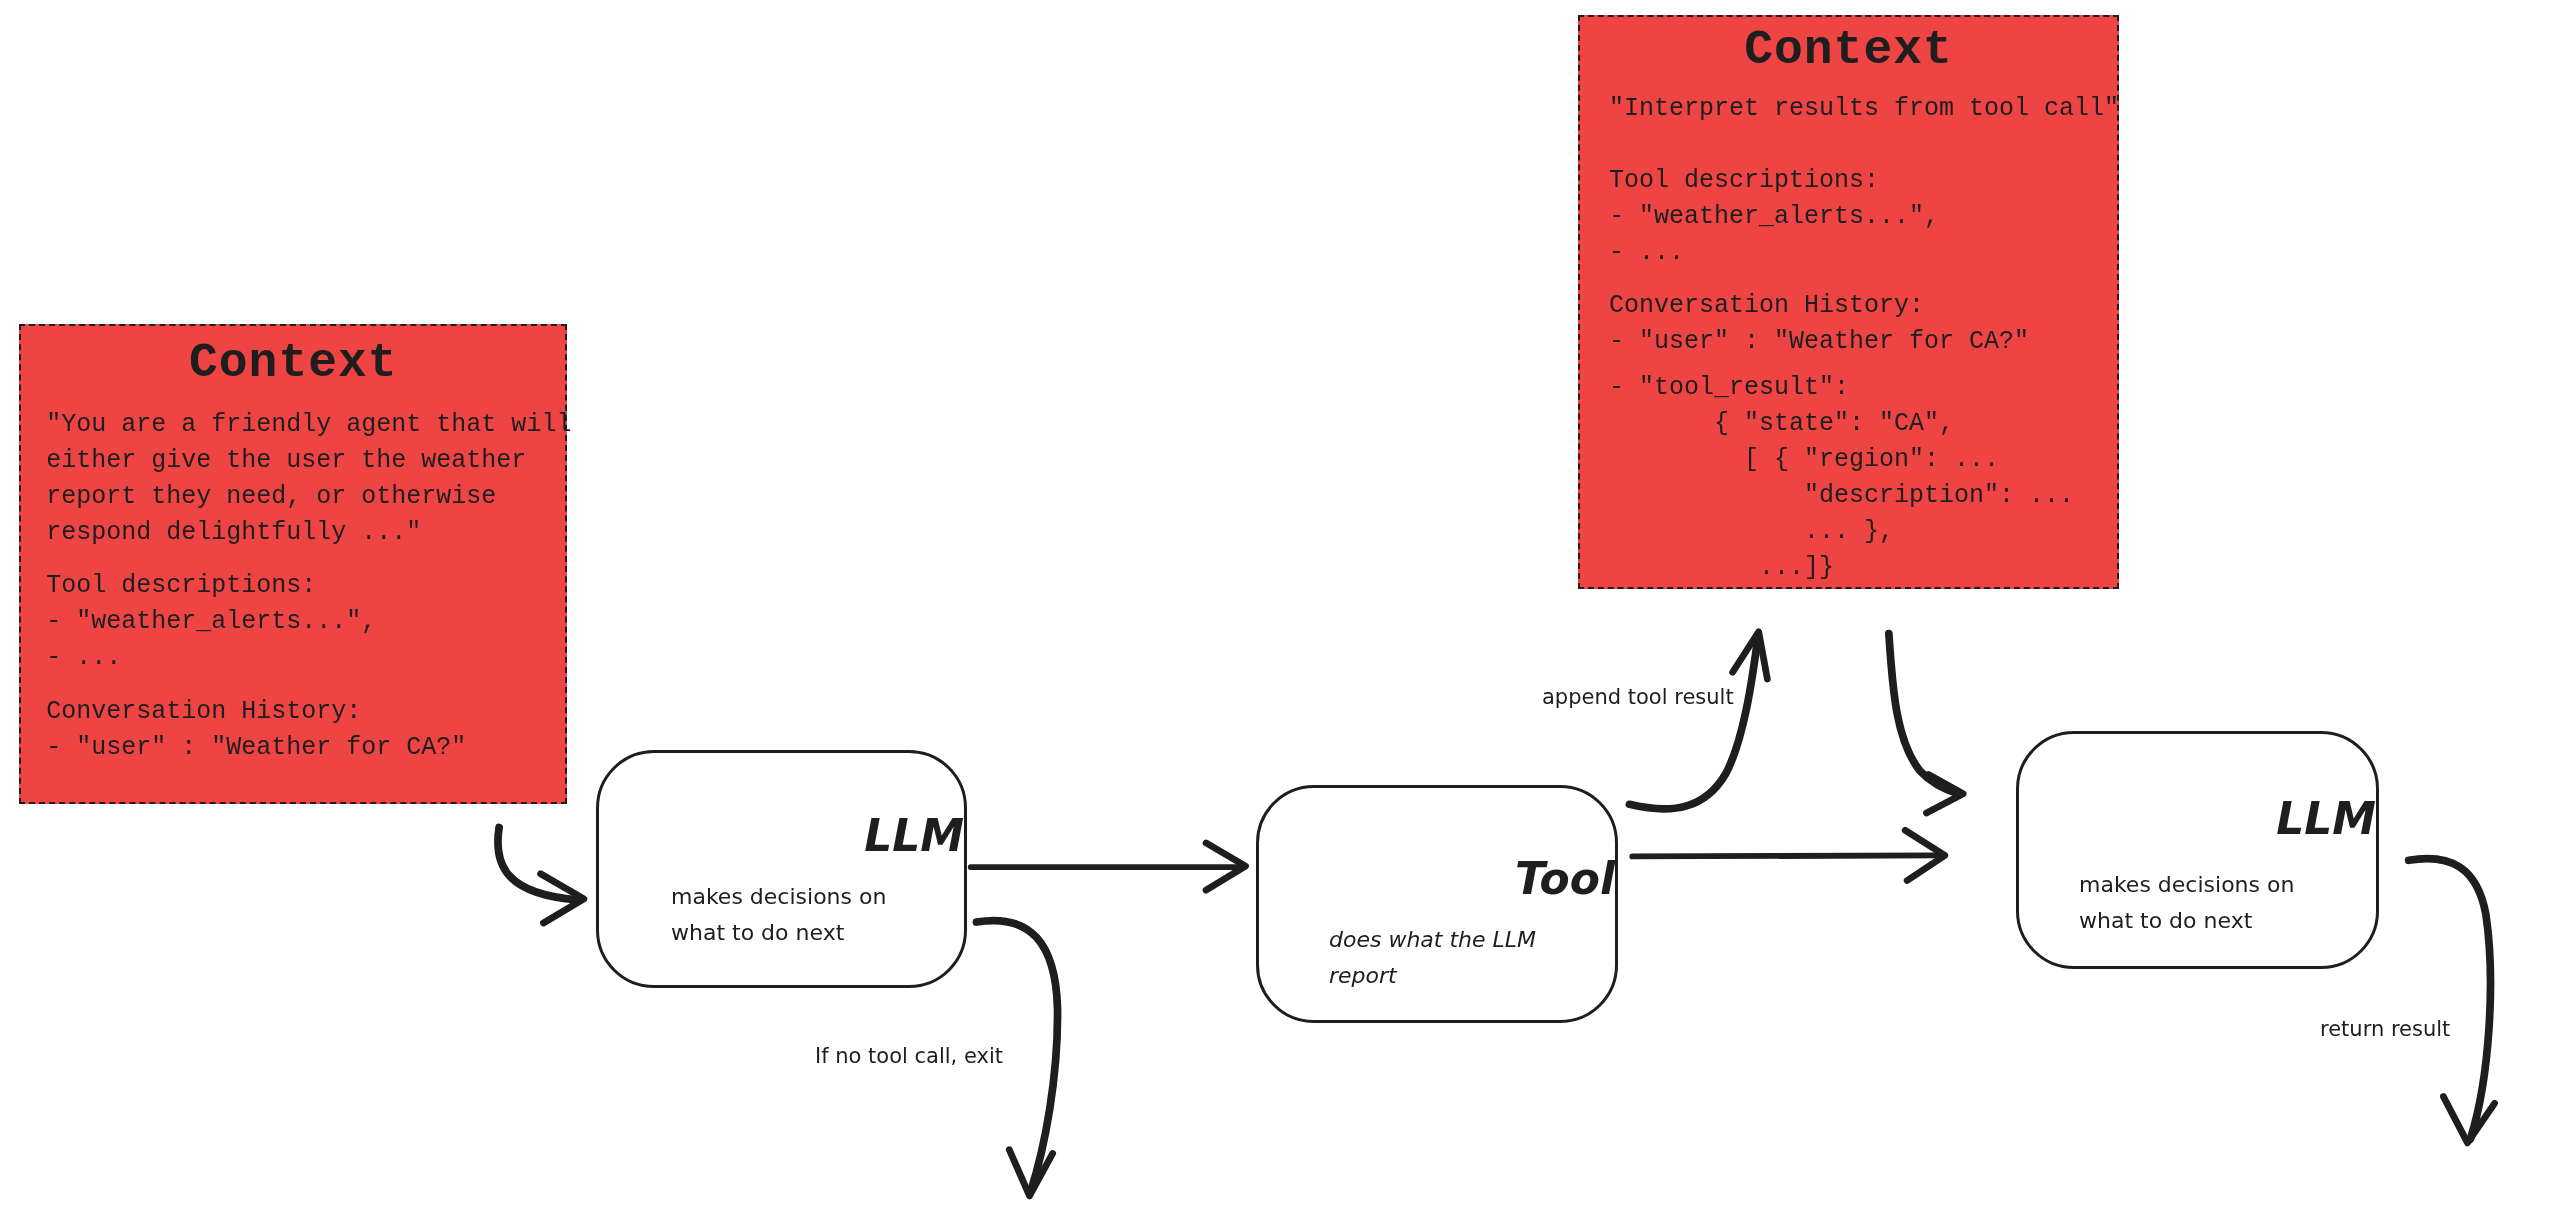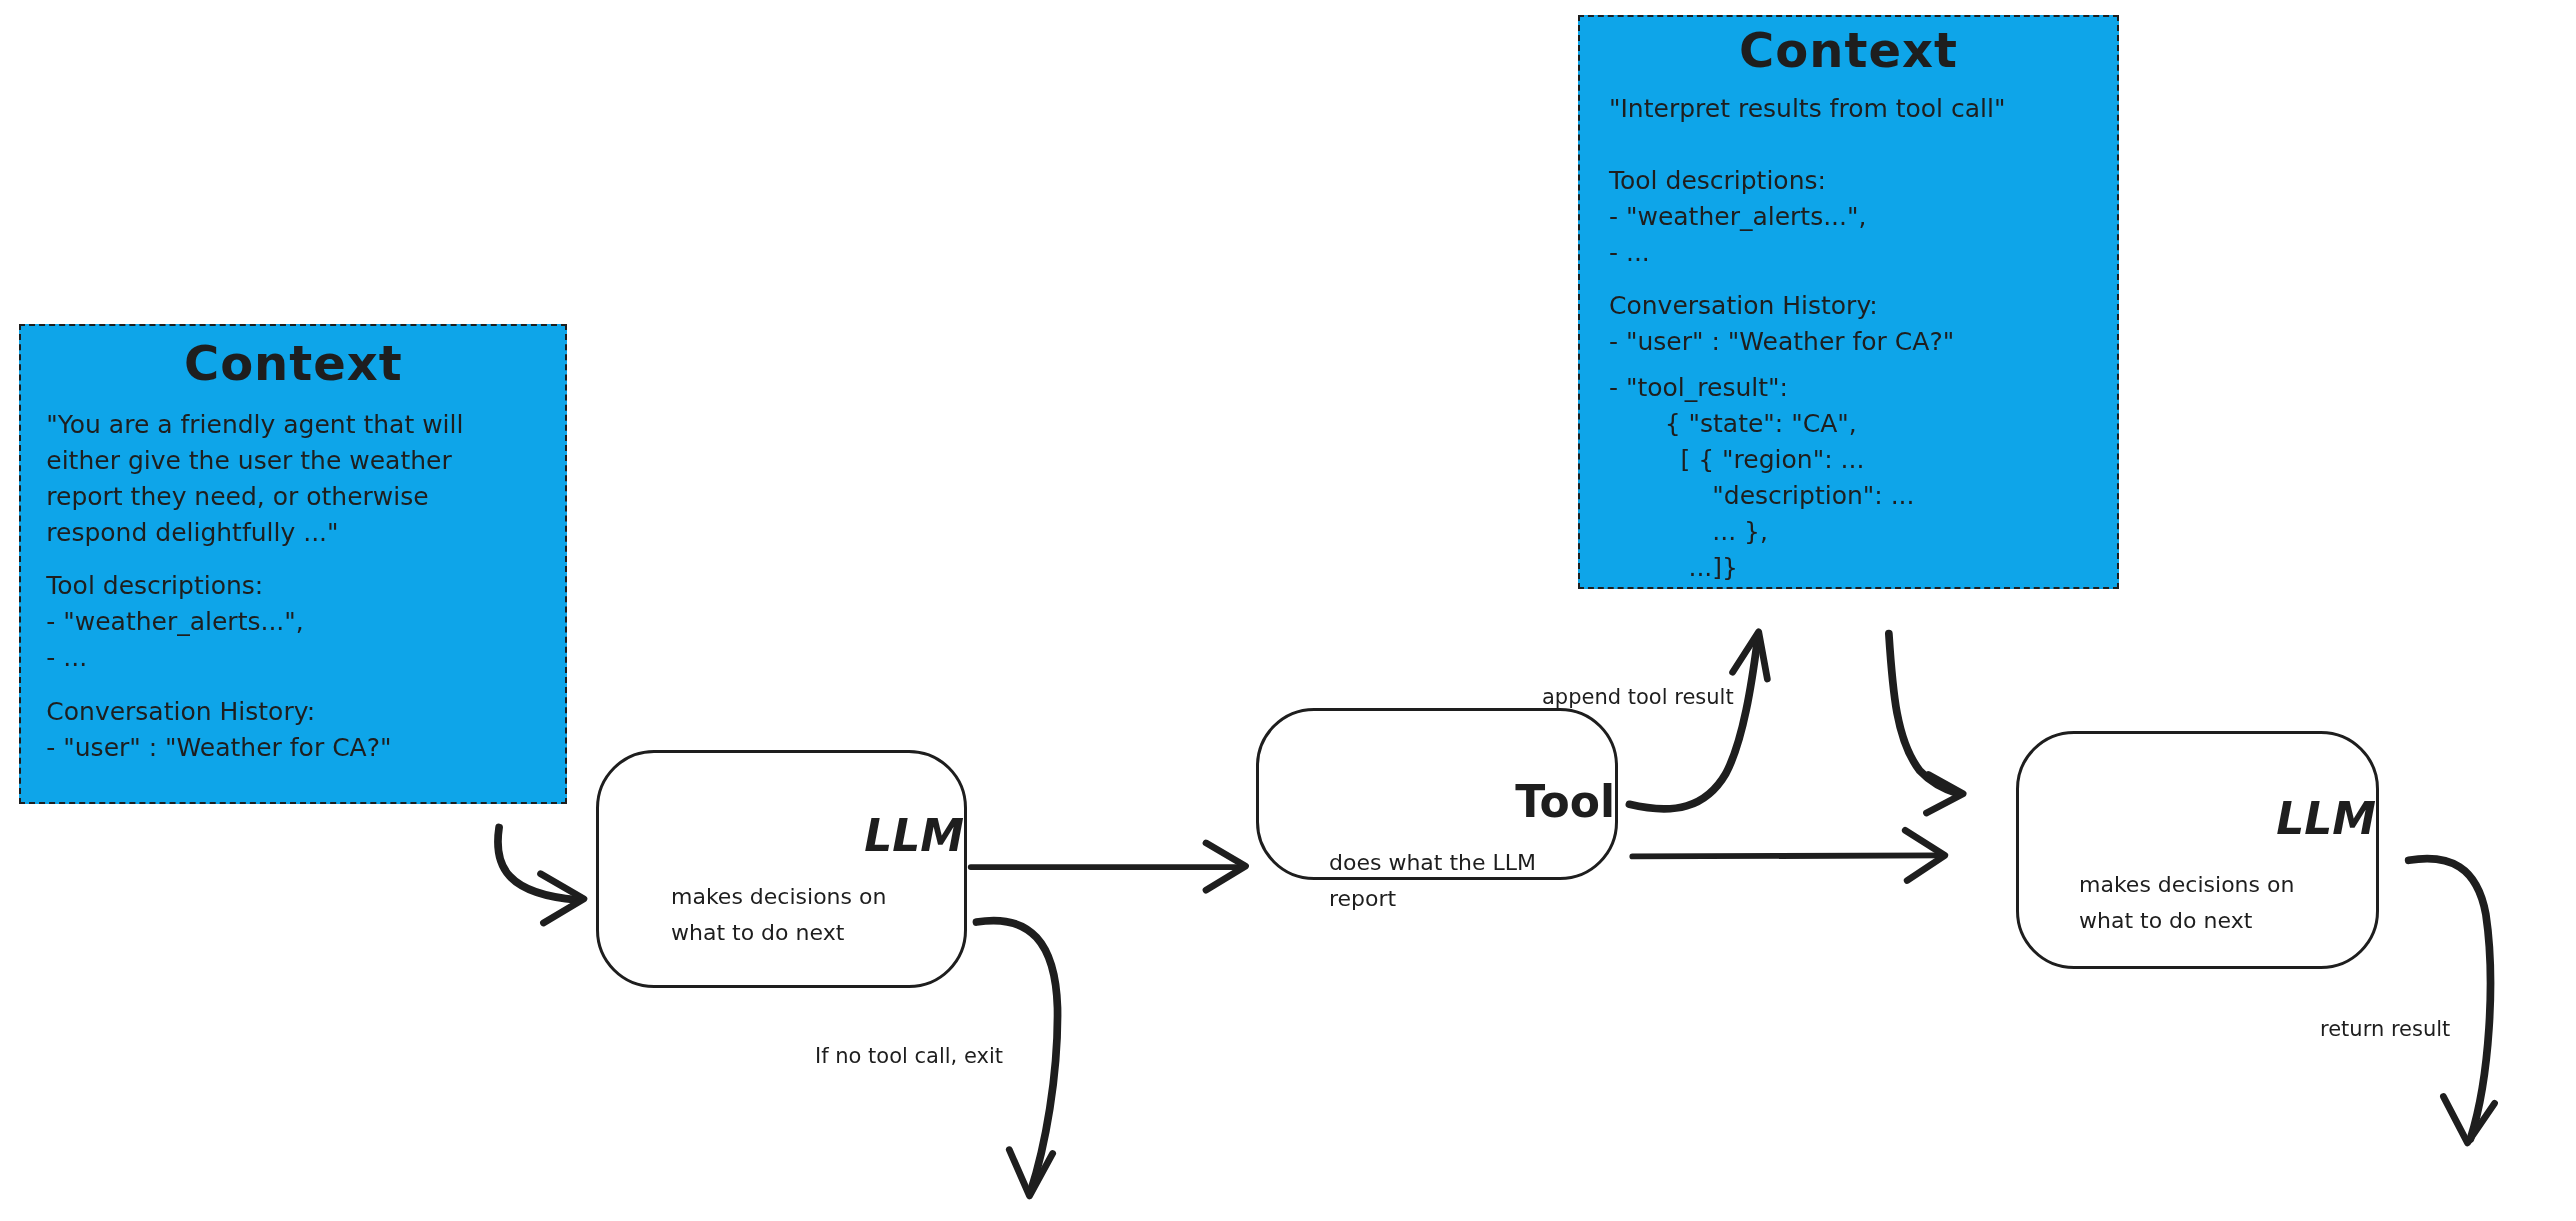--- a/index.html
+++ b/index.html
@@ -1,37 +1,37 @@
 <!DOCTYPE html>
 <html><head>
 <meta charset="utf-8">
 <style>
   html,body{margin:0;padding:0;background:#ffffff;}
   #canvas{
     position:relative;width:2576px;height:1221px;background:#ffffff;
     font-family:"DejaVu Sans",sans-serif;color:#1e1e1e;overflow:hidden;
   }
   
-  .ctx-box{position:absolute;border:2.9px dashed #1e1e1e;background:#0ea5e9;box-sizing:border-box;}
+  .ctx-box{position:absolute;border:2.9px dashed #1e1e1e;background:#ef4444;box-sizing:border-box;font-family:Liberation Mono, monospace;}
   #ctx-left {left:19.3px;  top:324px;width:548px;height:480px;}
   #ctx-right{left:1578px;top:15.4px; width:541px;height:574px;}
   .ctx-title{width:100%;text-align:center;font-size:48px;font-weight:700;letter-spacing:1px;line-height:54px;}
   #ctx-left  .ctx-title{margin-top:9.6px;}
   #ctx-right .ctx-title{margin-top:5.8px;}
   .ctx-body{margin-top:17.4px;}
   #ctx-left  .ctx-body{margin-left:25px;margin-right:13.5px;}
   #ctx-right .ctx-body{margin-left:29px;margin-right:9.6px;margin-top:13.5px;}
   .tline{height:36px;line-height:36px;font-size:25px;white-space:pre;}
   .tline.gap{height:17.4px;}
   .tline.gap-lg{height:36px;}
   .tline.gap-sm{height:9.6px;}
   
   .node{position:absolute;border:3.9px solid #1e1e1e;border-radius:58px;background:#ffffff;box-sizing:border-box;}
   #node-llm1{left:596px; top:750px;width:371px;height:238px;}
-  #node-tool{left:1256px;top:708px;width:362px;height:172px;}
+  #node-tool{left:1256px;top:785px;width:362px;height:238px;font-style:italic;}
   #node-llm2{left:2016px;top:731px;width:363px;height:238px;}
   .node-title{position:absolute;left:0;width:100%;text-align:right;font-size:44px;font-weight:700;line-height:46px;}
   .node-title.italic{font-style:italic;}
   #node-llm1 .node-title{top:60px;}
   #node-tool .node-title{top:68px;}
   #node-llm2 .node-title{top:62px;}
   .node-sub{position:absolute;font-size:22px;line-height:36px;white-space:pre-line;}
   #node-llm1 .node-sub{left:72px;top:126px;}
   #node-tool .node-sub{left:70px;top:134px;}
   #node-llm2 .node-sub{left:60px;top:133px;}

